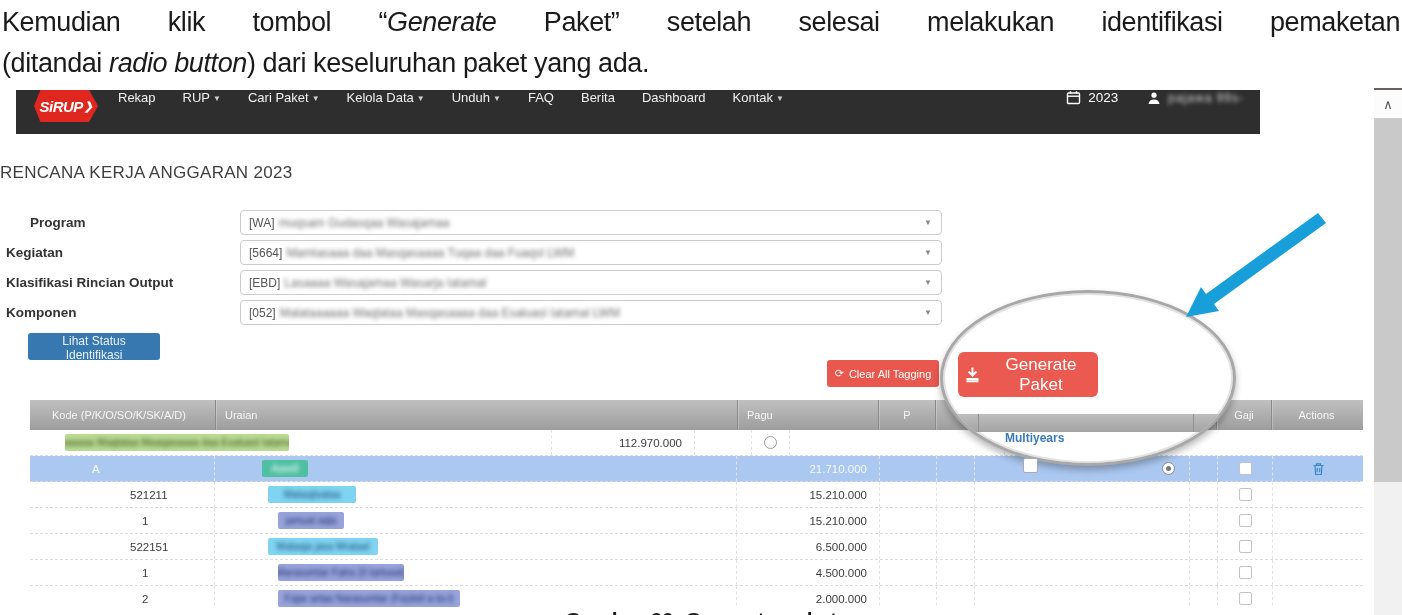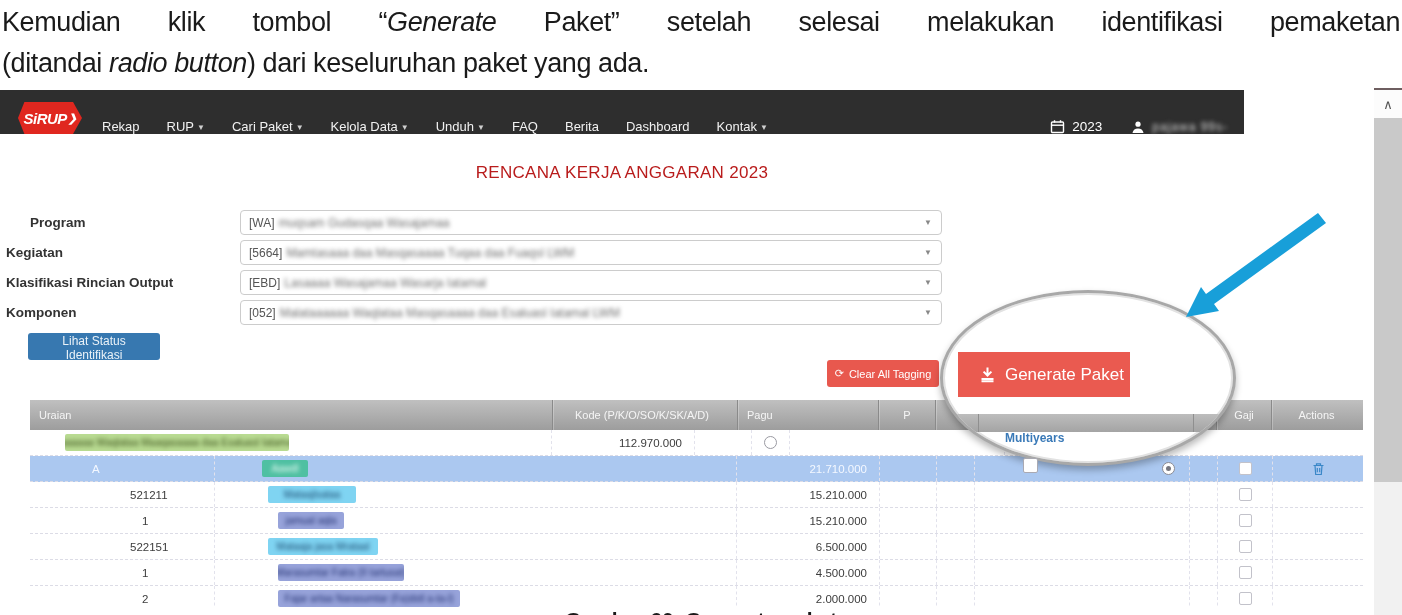--- a/index.html
+++ b/index.html
@@ -10,55 +10,55 @@
   .para{position:absolute;left:2px;top:2px;width:1398px;color:#1a1a1a;
         font-size:27px;line-height:41px;letter-spacing:-0.4px;}
   .pjust{text-align:justify;text-align-last:justify;}
   .para i{font-style:italic;}
 
   
   .shot{position:absolute;left:0;top:88px;width:1374px;height:520px;background:#fff;overflow:hidden;}
   .topline{position:absolute;left:0;top:88px;width:1402px;height:2px;background:#6e5e60;}
 
   
-  .navbar{position:absolute;left:0;top:2px;width:1244px;height:44px;background:#2e2e2e;
-          display:flex;align-items:flex-end;}
+  .navbar{position:absolute;left:16px;top:2px;width:1244px;height:44px;background:#2e2e2e;
+          display:flex;align-items:flex-start;}
   .logo{margin-left:18px;width:64px;height:32px;background:#e0271f;color:#fff;
         clip-path:polygon(10% 0,86% 0,100% 50%,86% 100%,10% 100%,0 50%);
         display:flex;align-items:center;justify-content:center;
         font-weight:bold;font-style:italic;font-size:15px;letter-spacing:-0.5px;}
   .logoArr{font-size:11px;margin-left:1px;}
   .menu{display:flex;list-style:none;margin:0 0 0 20px;padding:0;gap:27px;}
   .menu li{color:#f1f1f1;font-size:13px;cursor:pointer;white-space:nowrap;}
   .caret{font-size:8px;color:#cfcfcf;margin-left:3px;vertical-align:1px;}
   .navRight{margin-left:auto;margin-right:16px;display:flex;align-items:center;gap:7px;
             color:#fff;font-size:13.5px;}
   .userSoup{color:#d6d6d6;filter:blur(2px);font-size:12px;letter-spacing:1px;}
   .navIco{display:inline-flex;}
 
   
-  .ptitle{position:absolute;left:0;top:75px;width:1244px;text-align:center;
-          color:#b91c1c;font-size:17px;letter-spacing:.3px;}
+  .ptitle{position:absolute;left:0;top:75px;width:1244px;text-align:left;
+          color:#404040;font-size:17px;letter-spacing:.3px;}
   .flabel{position:absolute;left:6px;font-size:13.5px;font-weight:bold;color:#333;}
   .fselect{position:absolute;left:240px;width:702px;height:25px;border:1px solid #ccc;
            border-radius:4px;background:#fff;display:flex;align-items:center;
            font-size:12px;color:#555;padding-left:8px;box-sizing:border-box;cursor:pointer;}
   .fsoup{color:#6e6e6e;filter:blur(2.2px);margin-left:4px;white-space:nowrap;overflow:hidden;}
   .fcaret{position:absolute;right:9px;top:7px;font-size:8px;color:#888;}
 
   .btnBlue{position:absolute;left:28px;top:245px;width:132px;height:27px;border:none;
            border-radius:3px;background:#3778b0;color:#eaf2f8;font-size:12px;cursor:pointer;
            font-family:"Liberation Sans",sans-serif;}
   .btnRedSm{position:absolute;left:827px;top:272px;width:112px;height:27px;border:none;
             border-radius:3px;background:#e8584e;color:#fff;font-size:11px;cursor:pointer;
             display:flex;align-items:center;justify-content:center;gap:5px;z-index:3;
             font-family:"Liberation Sans",sans-serif;}
-  .btnRedLg{position:absolute;left:958px;top:264px;width:172px;height:45px;border:none;
-            border-radius:0;background:#ea5a50;color:#fff;font-size:17px;cursor:pointer;
-            display:flex;align-items:center;justify-content:flex-end;gap:9px;z-index:7;
+  .btnRedLg{position:absolute;left:958px;top:264px;width:140px;height:45px;border:none;
+            border-radius:6px;background:#ea5a50;color:#fff;font-size:17px;cursor:pointer;
+            display:flex;align-items:center;justify-content:space-between;gap:9px;z-index:7;
             font-family:"Liberation Sans",sans-serif;}
 
   
   .bubble{position:absolute;left:940px;top:202px;width:296px;height:176px;background:#fff;
           border:3px solid #a8a8a8;border-radius:50%;box-sizing:border-box;z-index:6;
           box-shadow:0 4px 7px rgba(0,0,0,.28), inset 0 0 0 2px #e2e2e2;overflow:hidden;}
   .bubStrip{position:absolute;left:0;top:121px;width:296px;height:18px;
             background:linear-gradient(#bdbdbd,#a4a4a4);}
   .bubStrip .vd{position:absolute;top:0;width:1px;height:18px;background:#8f8f8f;}
   .multiyears{position:absolute;left:62px;top:138px;font-size:12px;font-weight:bold;color:#3a7ab8;}
@@ -212,25 +212,25 @@
       <span>Generate Paket</span>
     </button>
 
     <span class="cbBig" style="left:1023px;top:370px;position:absolute"></span>
 
     <svg class="arrowSvg">
       <polygon points="1318,125 1206,206 1201,199 1186,229 1219,223 1214,216 1326,135" fill="#189fd9"></polygon>
     </svg>
 
     <div class="thead" id="thead">
+        <div class="hcell" style="width: 185px;">
+          <span style="padding-left: 22px;">Kode (P/K/O/SO/K/SK/A/D)</span>
+        </div>
         <div class="hcell" style="width: 522px;">
           <span style="padding-left: 9px;">Uraian</span>
-        </div>
-        <div class="hcell" style="width: 185px;">
-          <span style="padding-left: 22px;">Kode (P/K/O/SO/K/SK/A/D)</span>
         </div>
         <div class="hcell" style="width: 141px;">
           <span style="padding-left: 9px;">Pagu</span>
         </div>
         <div class="hcell center" style="width: 57px;">
           <span>P</span>
         </div>
         <div class="hcell center" style="width: 38px;">
           <span></span>
         </div>

